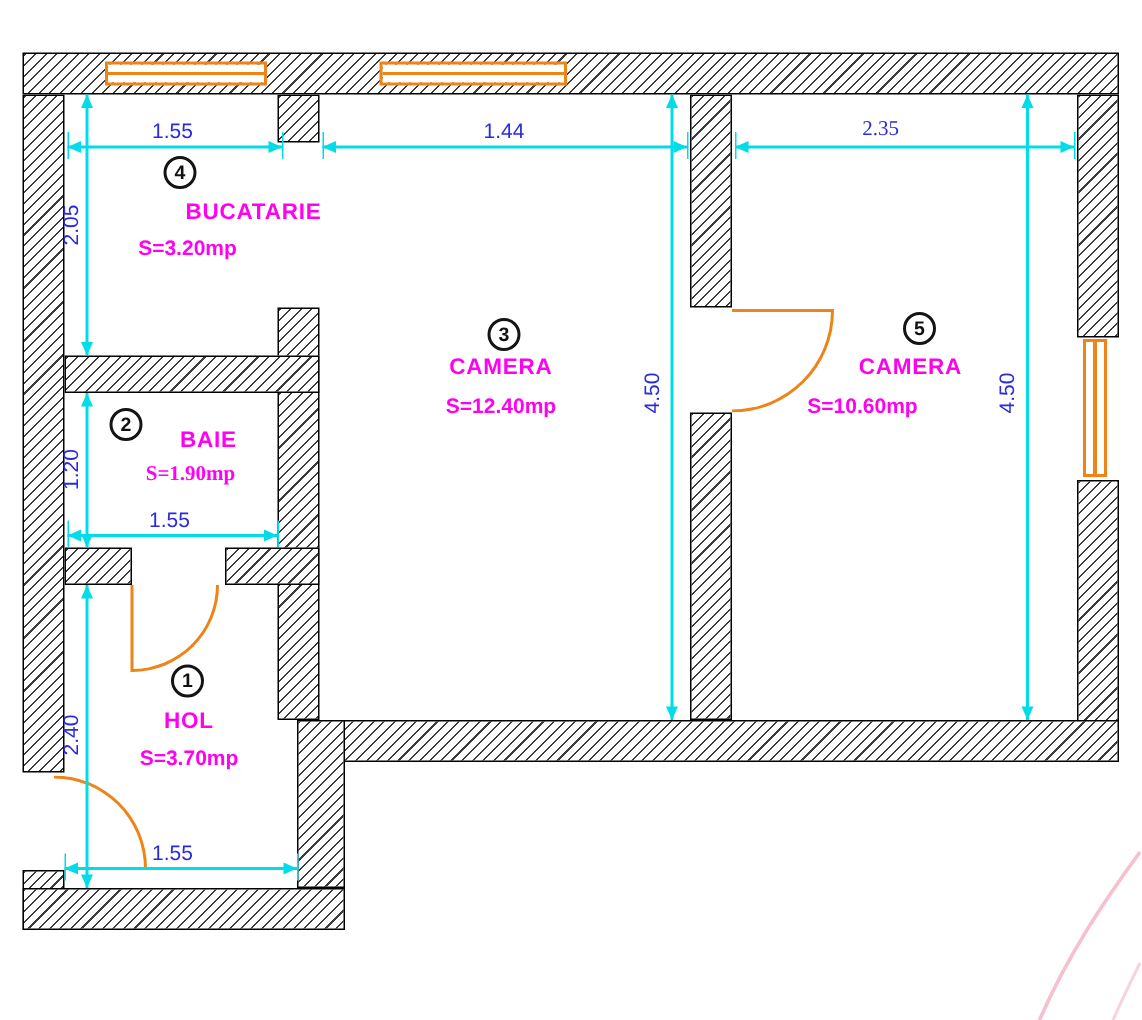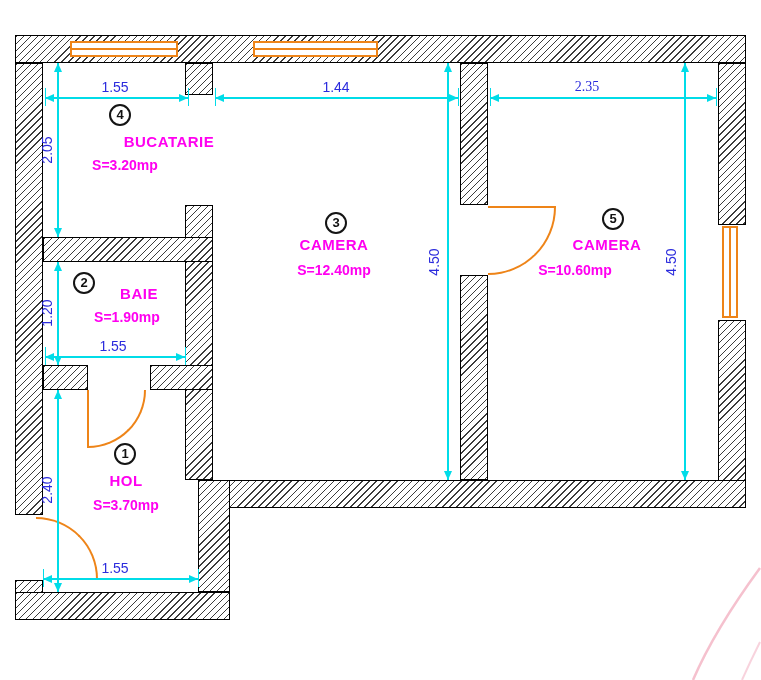--- a/index.html
+++ b/index.html
@@ -103,21 +103,21 @@
   <div class="dim-label v" style="left:651px;top:254px;width:40px;">4.50</div>
   <div class="dim-label v" style="left:27px;top:482px;width:40px;">2.40</div>
   <div class="dim-label" style="left:80px;top:560px;width:70px;">1.55</div>
 
   <div class="room-num" style="left:109px;top:104px;">4</div>
   <div class="room-name" style="left:58px;top:133px;width:134px;margin-left:44px;">BUCATARIE</div>
   <div class="room-area" style="left:73px;top:157px;width:104px;">S=3.20mp</div>
 
   <div class="room-num" style="left:73px;top:272px;">2</div>
   <div class="room-name" style="left:106px;top:285px;width:66px;">BAIE</div>
-  <div class="room-area" style="left:75px;top:309px;width:104px;">S=1.90mp</div>
+  <div class="room-area" style="left:75px;top:309px;width:104px;font-family:Liberation Serif, serif;">S=1.90mp</div>
 
   <div class="room-num" style="left:325px;top:212px;">3</div>
   <div class="room-name" style="left:284px;top:236px;width:100px;">CAMERA</div>
   <div class="room-area" style="left:279px;top:262px;width:110px;">S=12.40mp</div>
 
   <div class="room-num" style="left:602px;top:208px;">5</div>
   <div class="room-name" style="left:557px;top:236px;width:100px;">CAMERA</div>
   <div class="room-area" style="left:520px;top:262px;width:110px;">S=10.60mp</div>
 
   <div class="room-num" style="left:114px;top:443px;">1</div>

